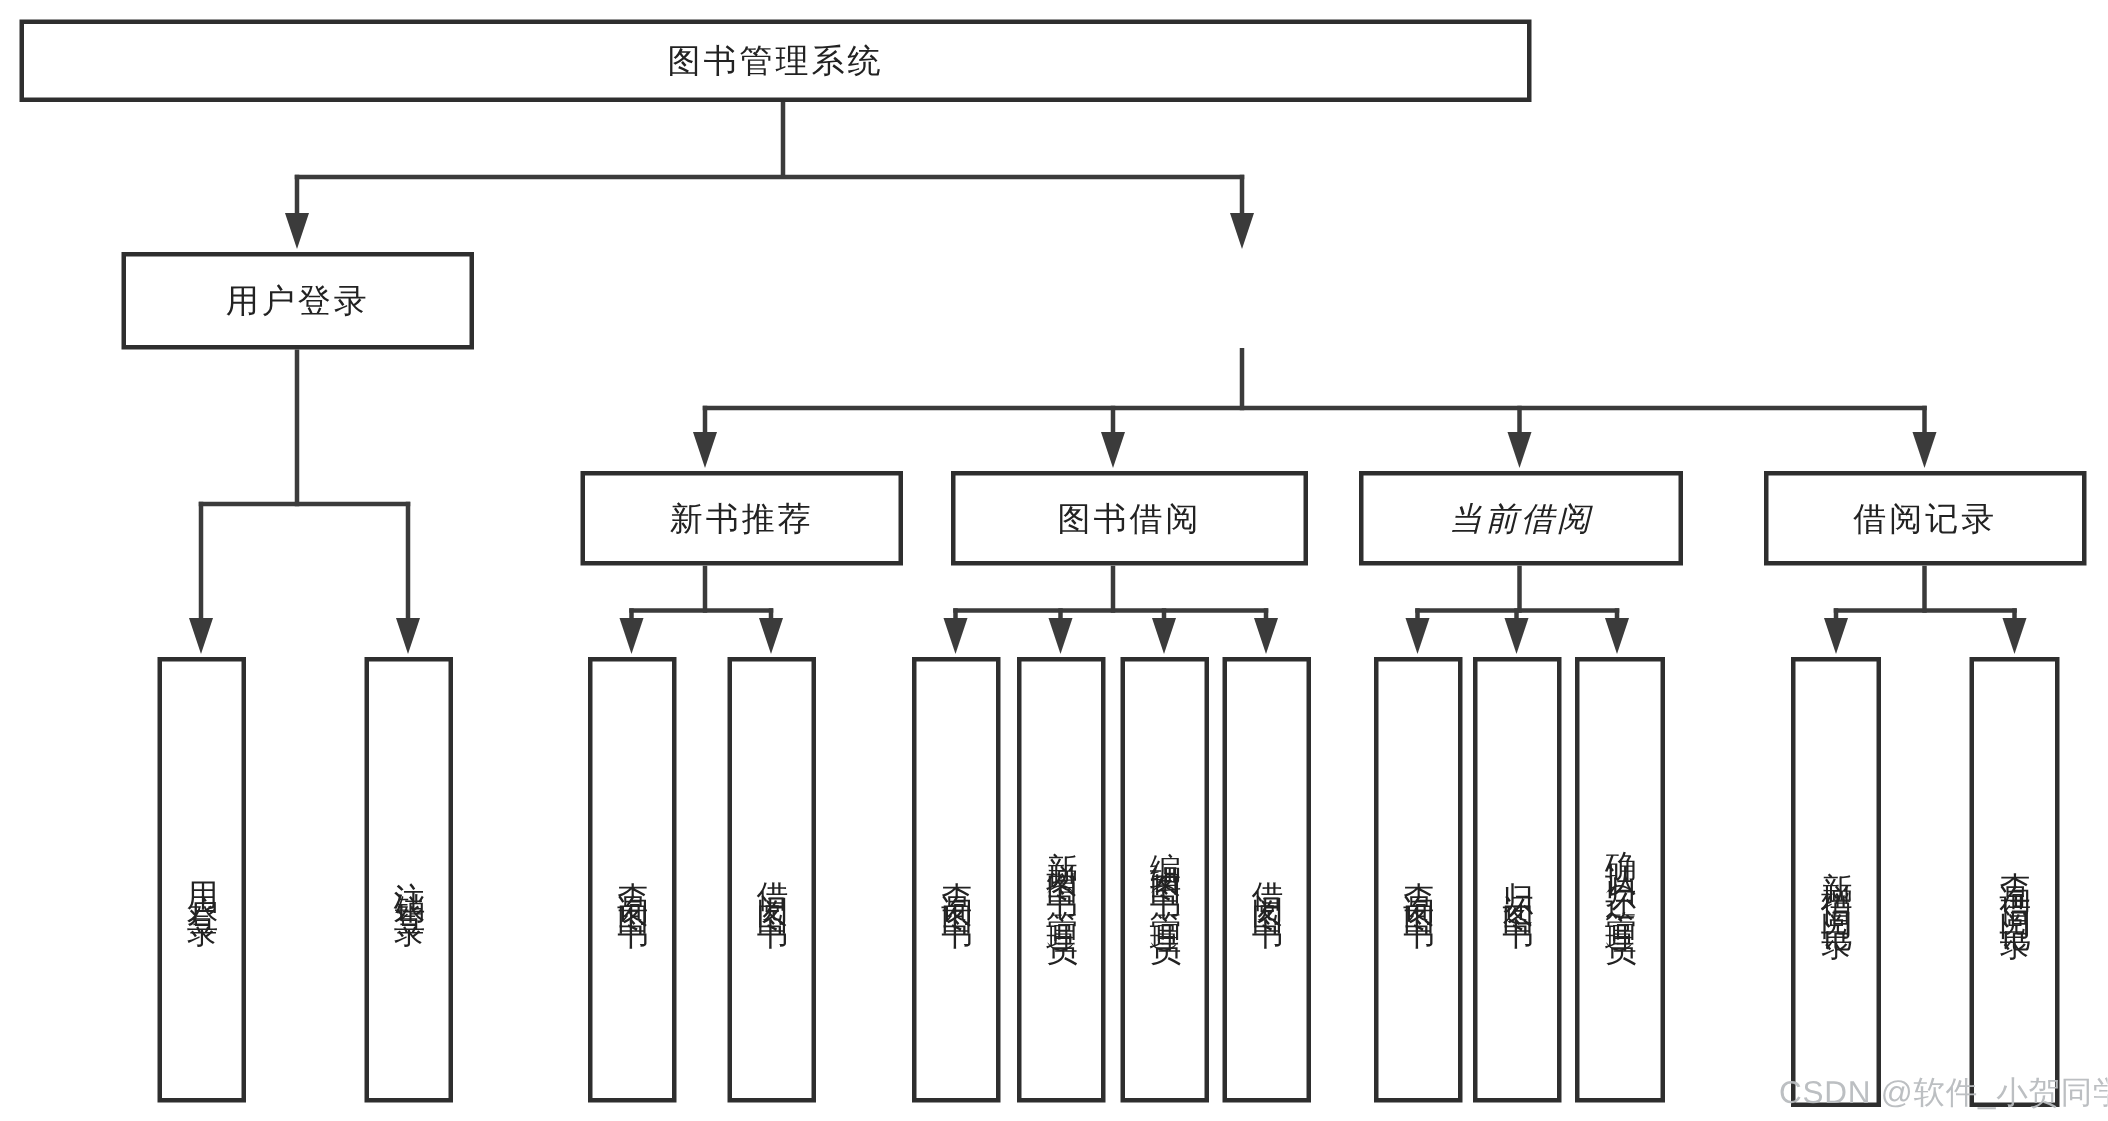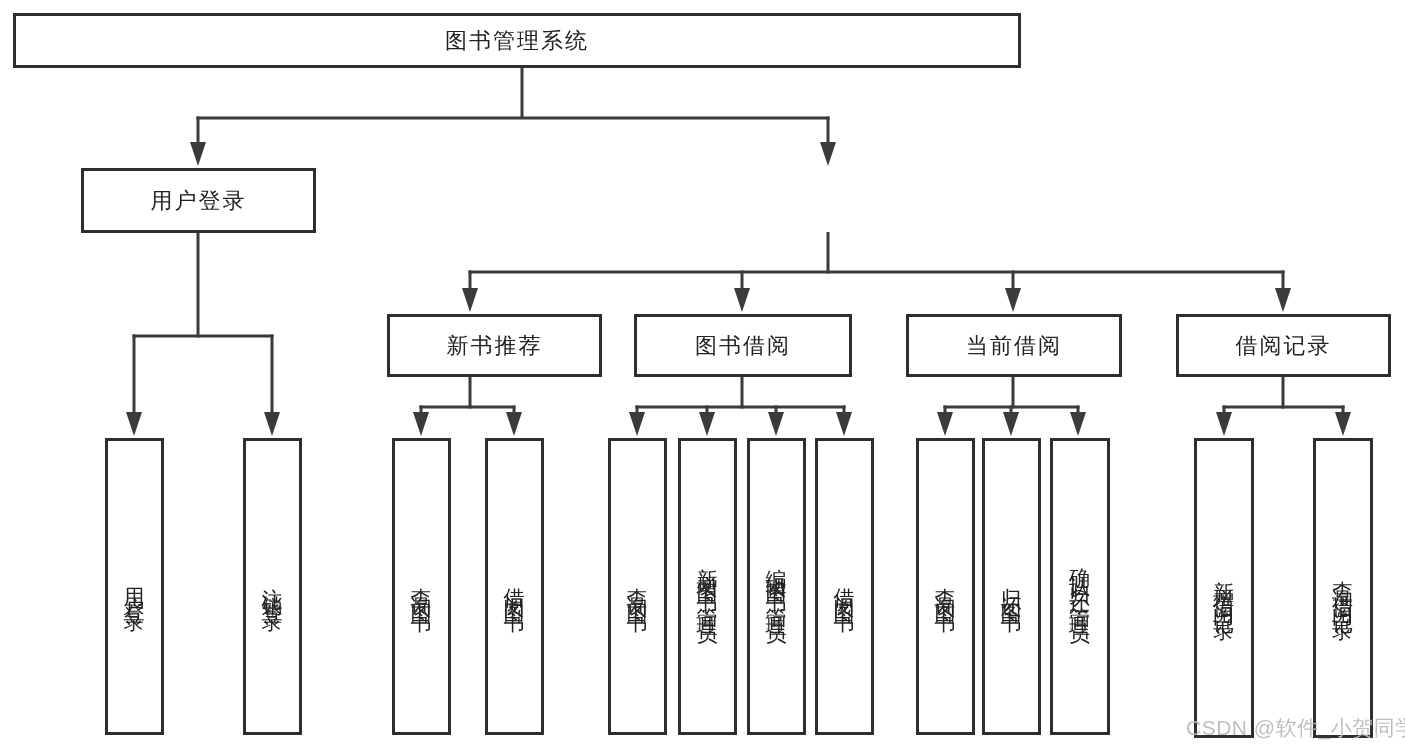--- a/index.html
+++ b/index.html
@@ -105,24 +105,24 @@
     <span>图书管理系统</span>
   </div>
 
   <div class="node h-node" style="left:81px; top:168px; width:235px; height:65px;">
     <span>用户登录</span>
   </div>
 
   <div class="node h-node" style="left:363px; top:314px; width:215px; height:63px;margin-left:24px;">
     <span>新书推荐</span>
   </div>
-  <div class="node h-node" style="left:634px; top:314px; width:218px; height:63px;">
+  <div class="node h-node" style="left:634px; top:314px; width:238px; height:63px;">
     <span>图书借阅</span>
   </div>
-  <div class="node h-node" style="left:906px; top:314px; width:216px; height:63px;">
+  <div class="node h-node" style="left:906px; top:314px; width:216px; height:63px;font-style:italic;">
     <span>当前借阅</span>
   </div>
   <div class="node h-node" style="left:1176px; top:314px; width:215px; height:63px;">
     <span>借阅记录</span>
   </div>
 
   <div class="node v-node" style="left:105px; top:438px; width:59px; height:297px;">
     <span class="vtxt">用户登录</span>
   </div>
   <div class="node v-node" style="left:243px; top:438px; width:59px; height:297px;">

